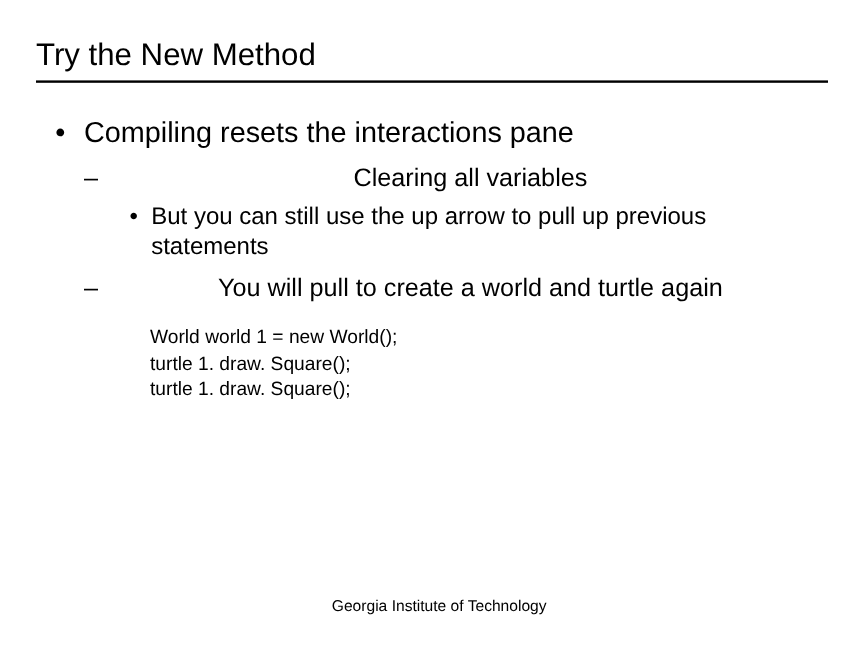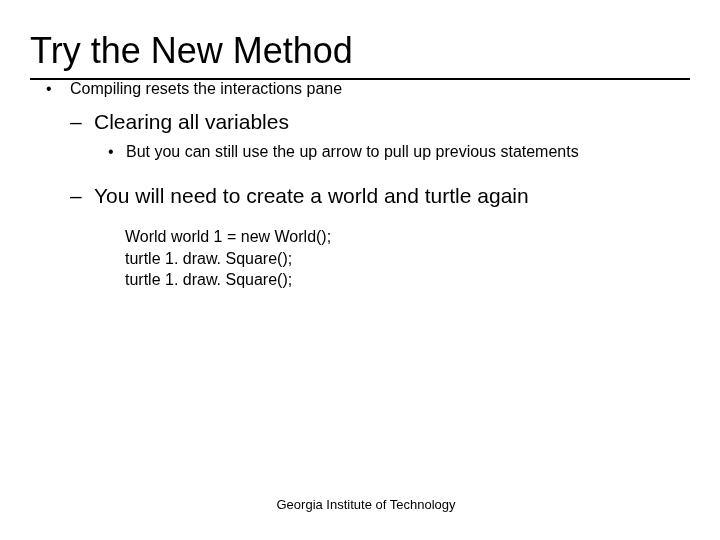--- a/index.html
+++ b/index.html
@@ -10,56 +10,58 @@
     body {
       width: 720px;
       height: 540px;
       background: #ffffff;
       font-family: Arial, Helvetica, sans-serif;
       color: #000000;
       position: relative;
       padding: 30px 30px 0 30px;
     }
     .title {
-      font-size: 36px;
+      font-size: 26px;
       font-weight: normal;
       border-bottom: 2px solid #000000;
       padding-bottom: 6px;
+      margin-bottom: 28px;
       width: 100%;
     }
     .level1 {
-      font-size: 16px;
+      font-size: 24px;
       margin-left: 8px;
       margin-bottom: 12px;
       position: relative;
       padding-left: 32px;
     }
     .level1::before {
       content: "•";
       position: absolute;
       left: 8px;
       top: 0;
     }
     .level2 {
       font-size: 21px;
       margin-left: 40px;
       margin-bottom: 8px;
       position: relative;
       padding-left: 24px;
+      text-align: center;
     }
     .level2::before {
       content: "–";
       position: absolute;
       left: 0;
       top: 0;
     }
     .level3 {
-      font-size: 16px;
+      font-size: 20px;
       margin-left: 78px;
-      margin-bottom: 22px;
+      margin-bottom: 10px;
       position: relative;
       padding-left: 18px;
       line-height: 1.25;
       width: 530px;
     }
     .level3::before {
       content: "•";
       position: absolute;
       left: 0;
       top: 0;
@@ -86,21 +88,21 @@
 <body>
 
 <div class="title">Try the New Method</div>
 
 <div class="level1">Compiling resets the interactions pane</div>
 
 <div class="level2">Clearing all variables</div>
 
 <div class="level3">But you can still use the up arrow to pull up previous statements</div>
 
-<div class="level2">You will need to create a world and turtle again</div>
+<div class="level2">You will pull to create a world and turtle again</div>
 
 <div class="code-block">
   <div class="code-line">World world 1 = new World();</div>
   <div class="code-line">turtle 1. draw. Square();</div>
   <div class="code-line">turtle 1. draw. Square();</div>
 </div>
 
 <div class="footer">Georgia Institute of Technology</div>
 
 </body></html>

